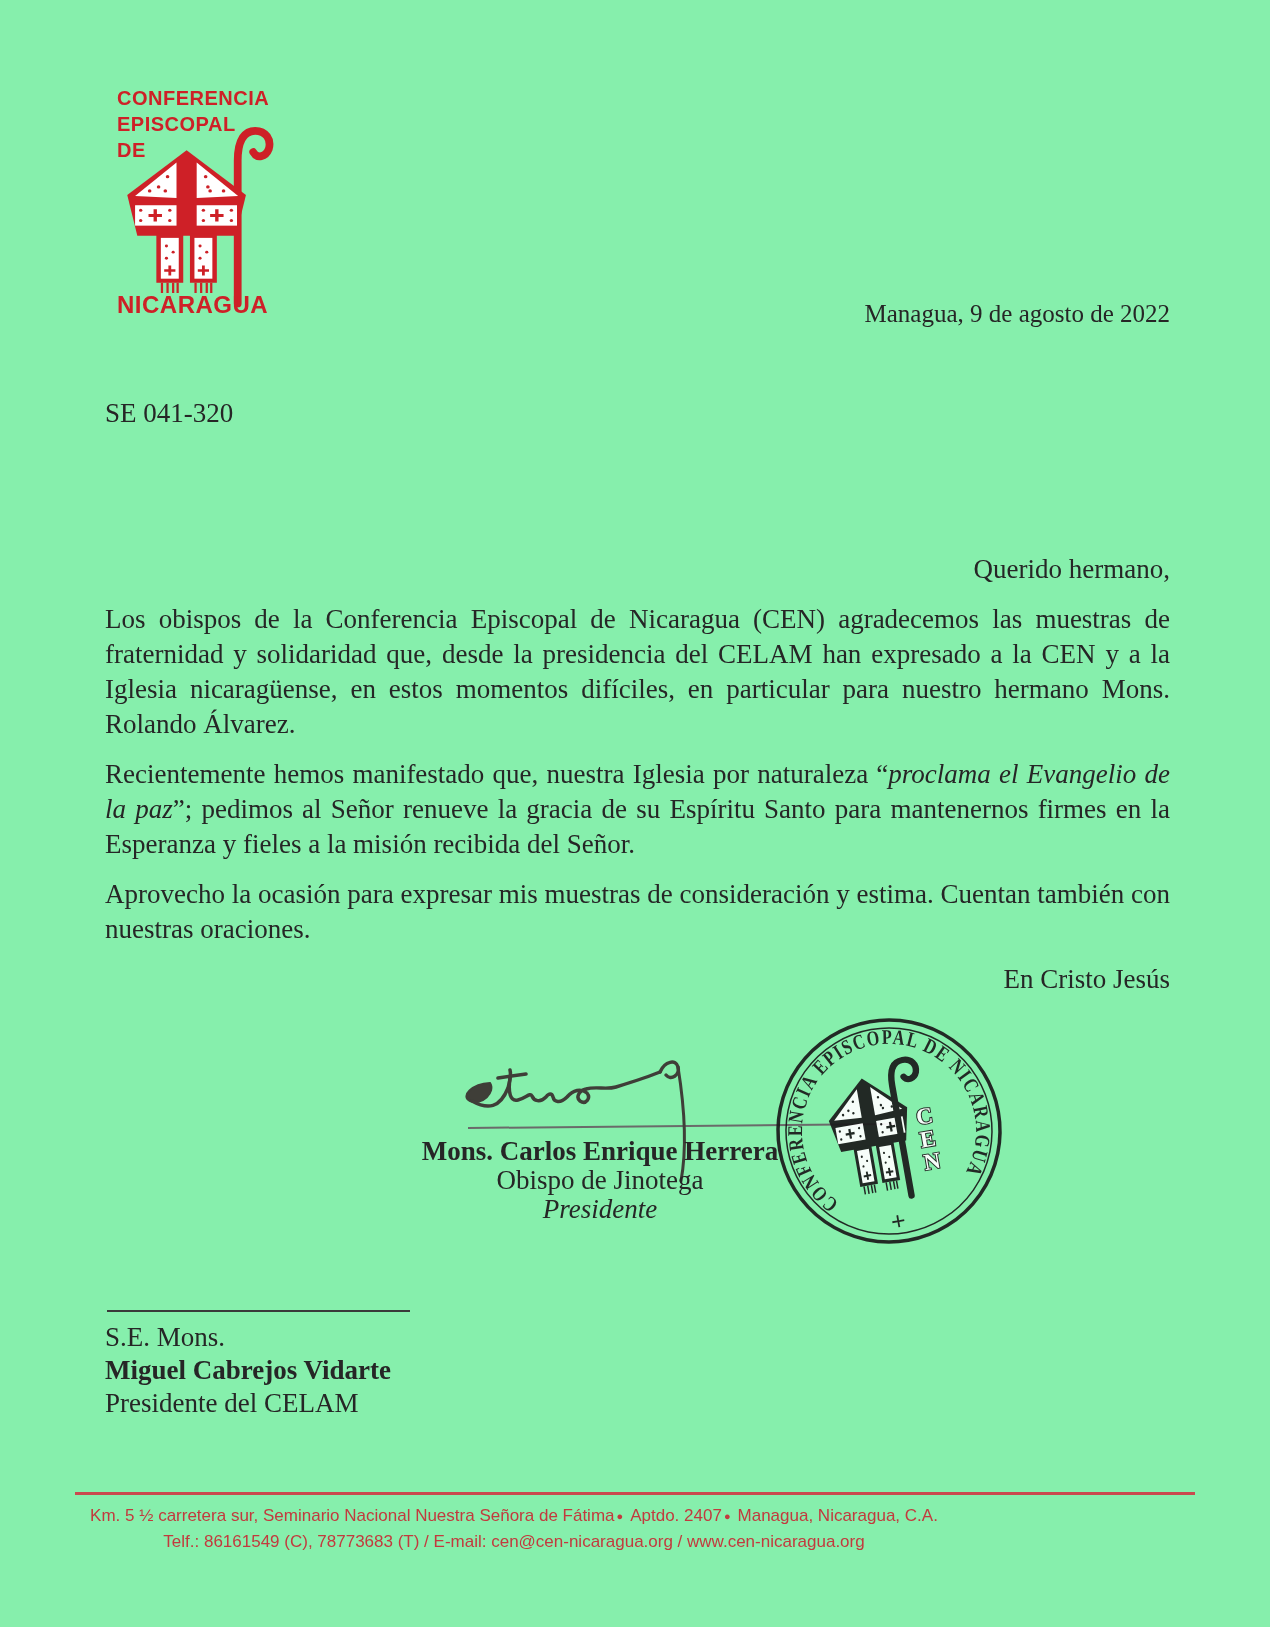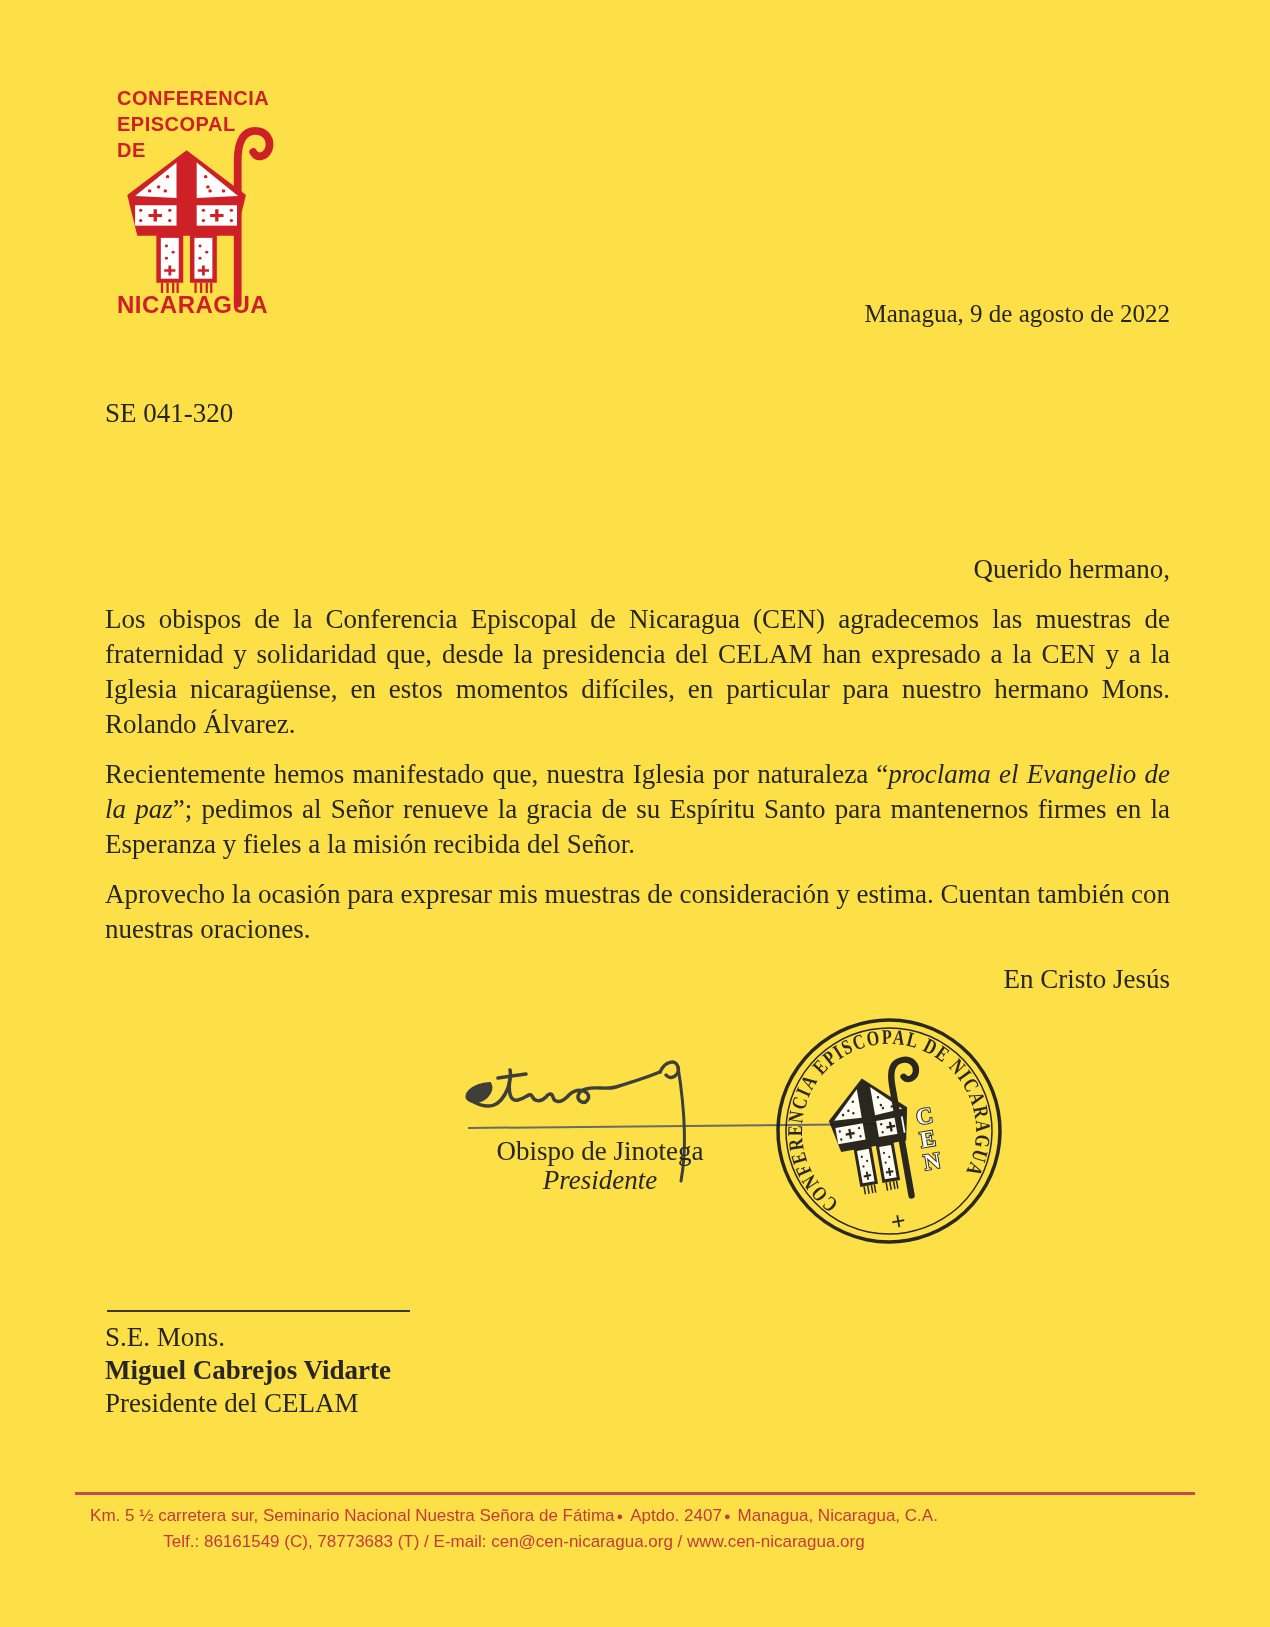--- a/index.html
+++ b/index.html
@@ -1,19 +1,19 @@
 <!DOCTYPE html>
 <html><head>
 <meta charset="utf-8">
 <style>
   html,body{margin:0;padding:0;background:#e8e8e8;}
   .page{
     position:relative;
     width:1270px;height:1627px;
-    background:#fde047;
+    background:#86efac;
     font-family:"Liberation Serif", serif;
     color:#262626;
     overflow:hidden;
     margin:0 auto;
   }
   
   .logo{position:absolute;left:105px;top:82px;width:185px;height:240px;}
   .logo .lw{
     position:absolute;left:12px;
     font-family:"Liberation Sans", sans-serif;
@@ -131,20 +131,21 @@
     <path d="M22,53 C38,62 50,60 58,40 C60,33 61,26 60,22" fill="none" stroke="#3f3e38" stroke-width="3.5" stroke-linecap="round"></path>
     <path d="M48,30 L76,26" fill="none" stroke="#3f3e38" stroke-width="3.5" stroke-linecap="round"></path>
     <path d="M60,30 C58,44 60,54 68,52 C76,50 80,44 82,48 C84,53 90,55 96,49 C99,45 102,45 103,49
              C104,54 110,56 117,49 C123,42 131,40 137,45 C141,50 136,57 130,53 C126,50 128,43 136,41
              C146,38 156,42 166,39 C182,34 198,29 210,24" fill="none" stroke="#3f3e38" stroke-width="3.5" stroke-linecap="round"></path>
     <path d="M210,24 C215,13 226,11 228,19 C230,27 221,33 216,27" fill="none" stroke="#3f3e38" stroke-width="3.5" stroke-linecap="round"></path>
     <path d="M228,19 C233,50 238,95 231,133" fill="none" stroke="#3f3e38" stroke-width="3" stroke-linecap="round"></path>
   </svg>
 
   <div class="sig-block">
+    <div class="sig-name">Mons. Carlos Enrique Herrera</div>
     <div class="sig-title">Obispo de Jinotega</div>
     <div class="sig-role">Presidente</div>
   </div>
 
   <svg class="seal" width="238" height="238" viewBox="0 0 238 238" style="color:#1b1b1b">
     <g transform="rotate(-10 119 119)">
       <circle cx="119" cy="119" r="111" fill="none" stroke="#1b1b1b" stroke-width="3.5"></circle>
       <circle cx="119" cy="119" r="103" fill="none" stroke="#1b1b1b" stroke-width="1.5"></circle>
       <defs>
         <path id="seal-text-arc" d="M57.5,180.5 A87,87 0 1 1 180.5,180.5" fill="none"></path>

